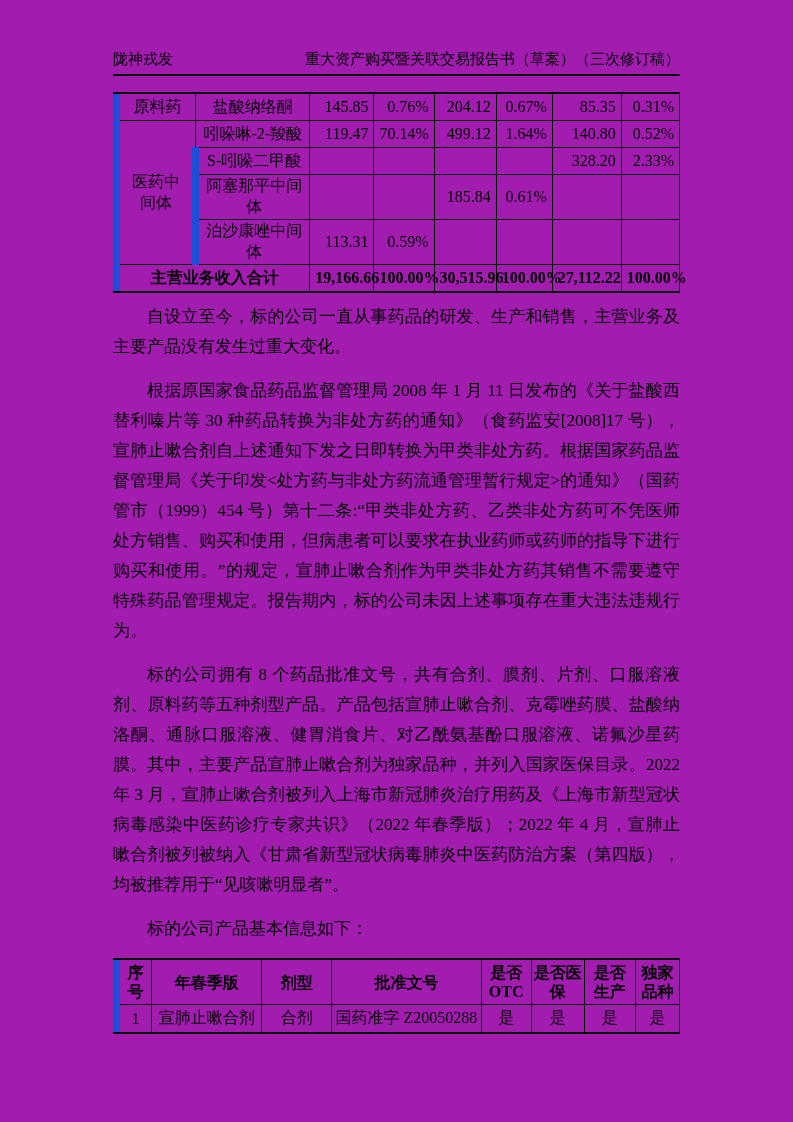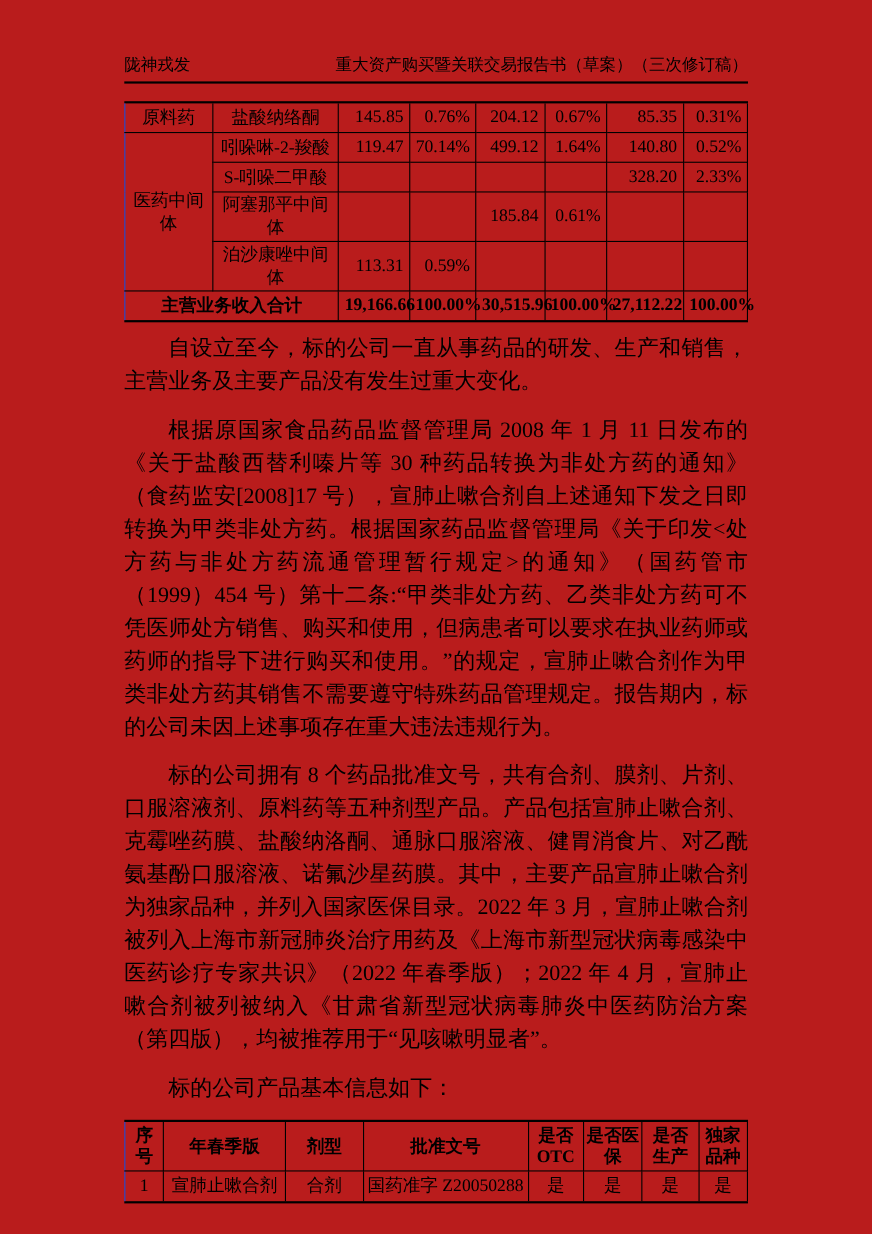--- a/index.html
+++ b/index.html
@@ -1,46 +1,46 @@
 <!DOCTYPE html>
 <html><head>
 <meta charset="utf-8">
 <style>
   html,body { margin:0; padding:0; background:#ffffff; }
   .page {
-    width:793px; height:1122px; background:#b91c1c; color:#000;
+    width:793px; height:1122px; background:#a21caf; color:#000;
     font-family:"Liberation Serif","DejaVu Serif",serif;
     box-sizing:border-box; padding:50px 113px 0 113px;
     overflow:hidden; position:relative;
   }
   
   .doc-header {
     display:flex; justify-content:space-between; align-items:flex-end;
     font-size:15px; padding-bottom:5px; border-bottom:2px solid #000;
   }
   
   .twrap { border-top:2.5px solid #000; border-bottom:2.5px solid #000; }
   .t1wrap { margin-top:16px; }
   .t2wrap { margin-top:12px; }
   table { width:100%; border-collapse:collapse; table-layout:fixed; }
   td { border:1px solid #000; font-size:16px; padding:1px 5px; vertical-align:middle; }
   tr:first-child td { border-top:none; }
   tr:last-child td { border-bottom:none; }
-  td:first-child { border-left:1px solid #1d4ed8; }
+  td:first-child { border-left:7px solid #1d4ed8; }
   .t1 td { height:24px; }
   .c { text-align:center; }
   .r { text-align:right; }
   .b { font-weight:bold;text-align:center; }
   .nw { white-space:nowrap; }
   .t2 td { text-align:center; padding:2px 2px; }
   .t2 .hdr td { font-weight:bold; line-height:19px; padding:3px 2px; }
   .t2 .row td { height:23px; }
   
   .body-text {
-    font-size:20px; line-height:30px; text-align:justify;
+    font-size:17px; line-height:30px; text-align:justify;
     text-indent:2em; margin:14px 0;
   }
   .p1 { margin-top:9px; }
   .heading { font-size:17px; line-height:30px; text-indent:2em; margin:14px 0; }
   .h-main { margin-top:22px; }
 </style>
 </head>
 <body>
 
 <div class="page">

